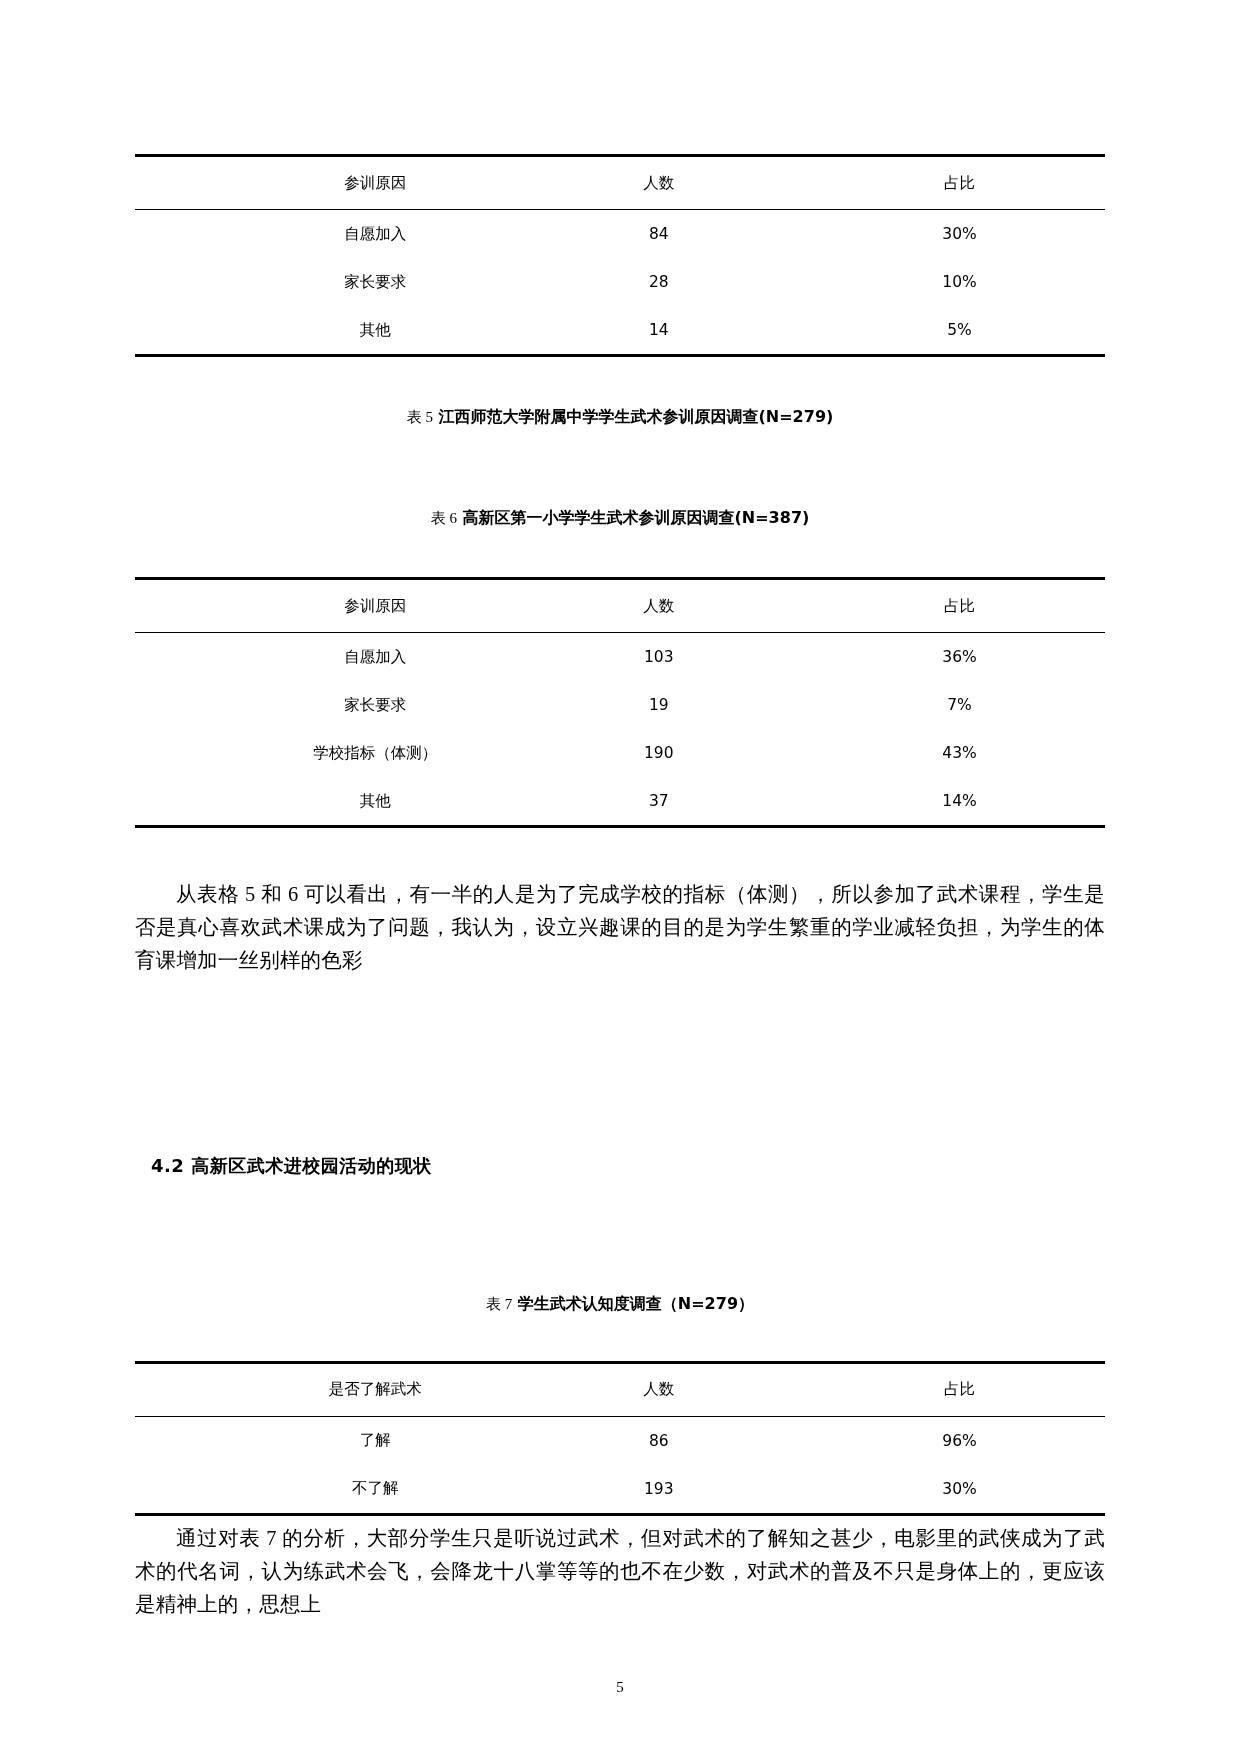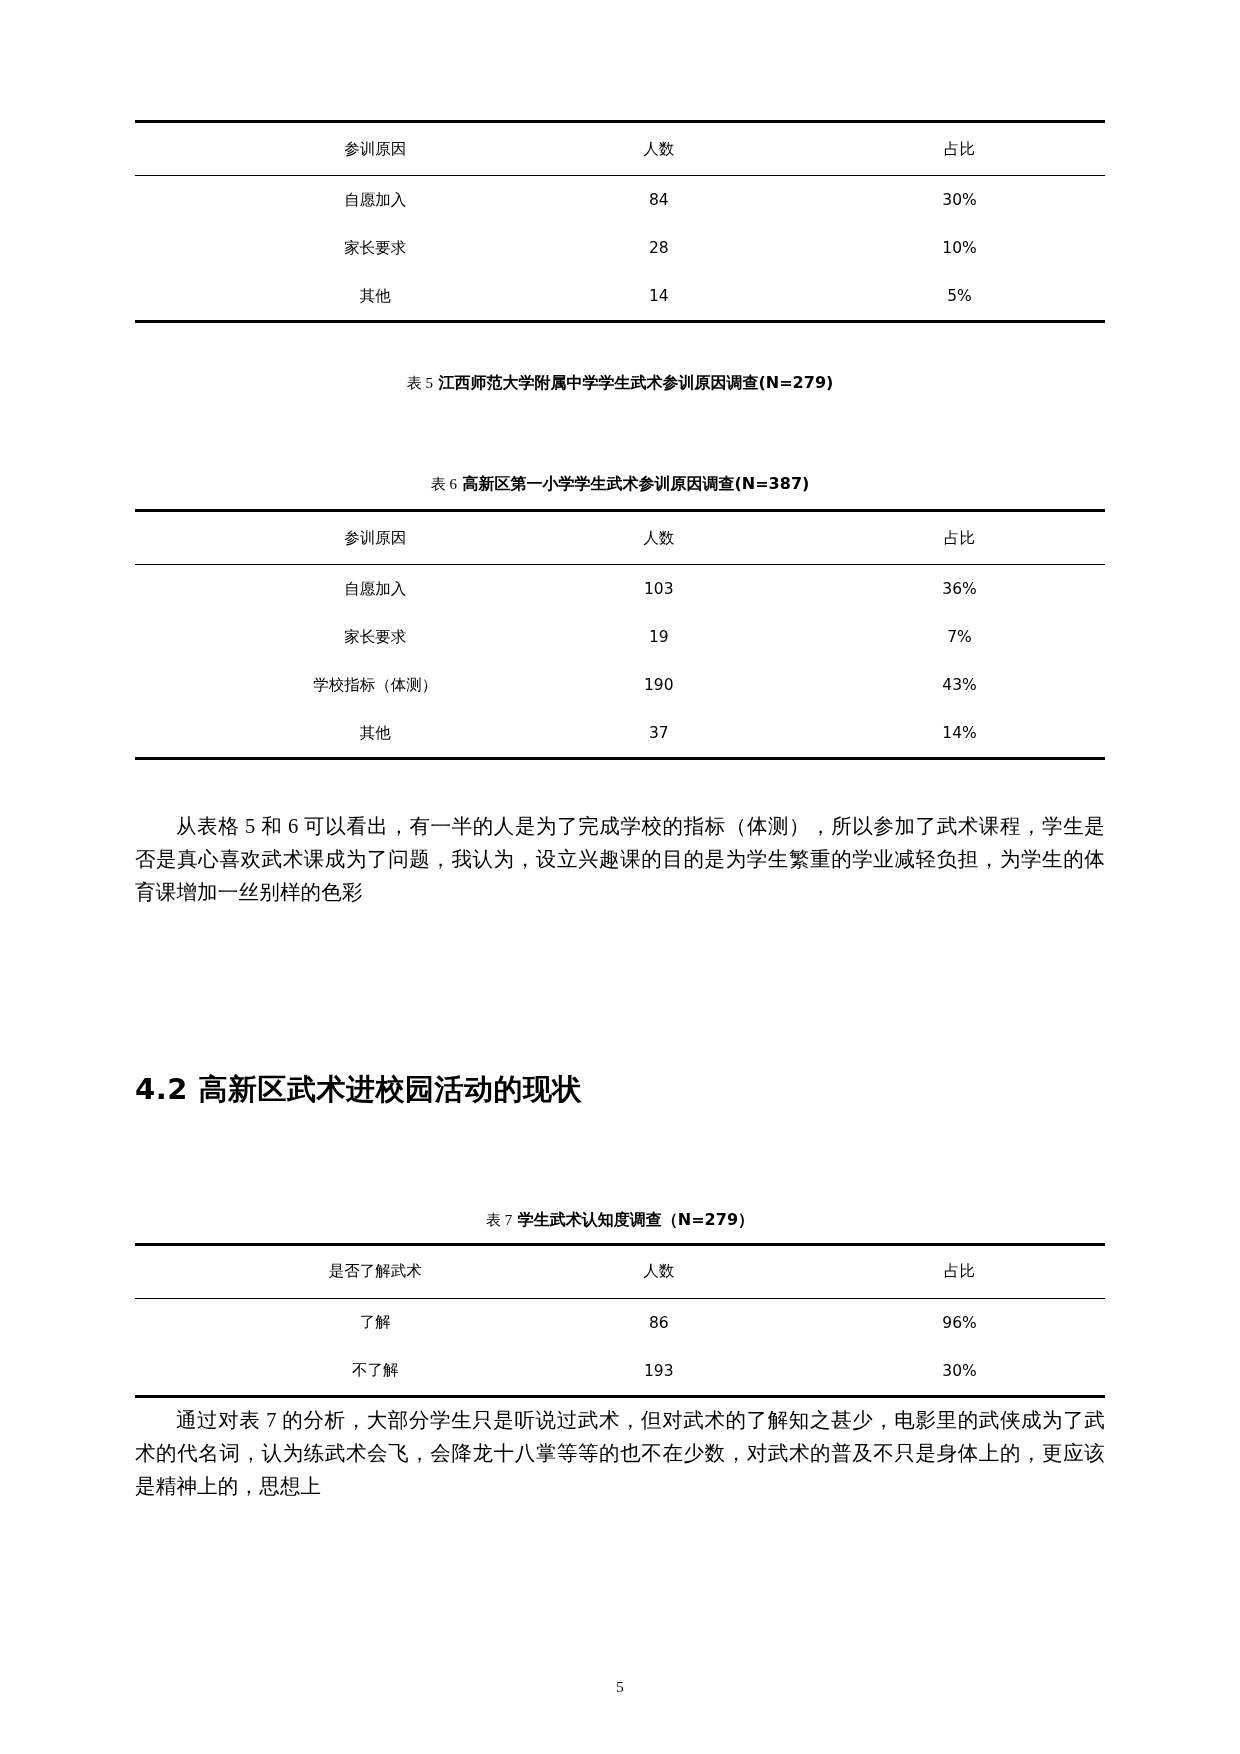--- a/index.html
+++ b/index.html
@@ -21,20 +21,21 @@
     padding: 120px 135px 60px 135px;
     position: relative;
   }
 
   
   table.data {
     width: 100%;
     border-collapse: collapse;
     font-family: "DejaVu Sans", "Liberation Sans", sans-serif;
     font-size: 15.5px;
+    margin-top: 34px;
   }
   table.data td, table.data th {
     padding: 0;
     font-weight: normal;
     text-align: center;
     vertical-align: middle;
   }
   table.data th {
     font-weight: normal;
   }
@@ -72,23 +73,23 @@
     font-size: 20.5px;
     line-height: 1.62;
     margin: 0;
     text-indent: 2em;
     text-align: justify;
     letter-spacing: 0.2px;
   }
 
   h2.section {
     font-family: "DejaVu Sans", "Liberation Sans", sans-serif;
-    font-size: 29px;
+    font-size: 18px;
     font-weight: bold;
-    margin: 0;
+    margin: 16px;
     letter-spacing: 0.5px;
   }
 
   .pagenum {
     position: absolute;
     bottom: 58px;
     left: 0;
     width: 100%;
     text-align: center;
     font-size: 15px;

